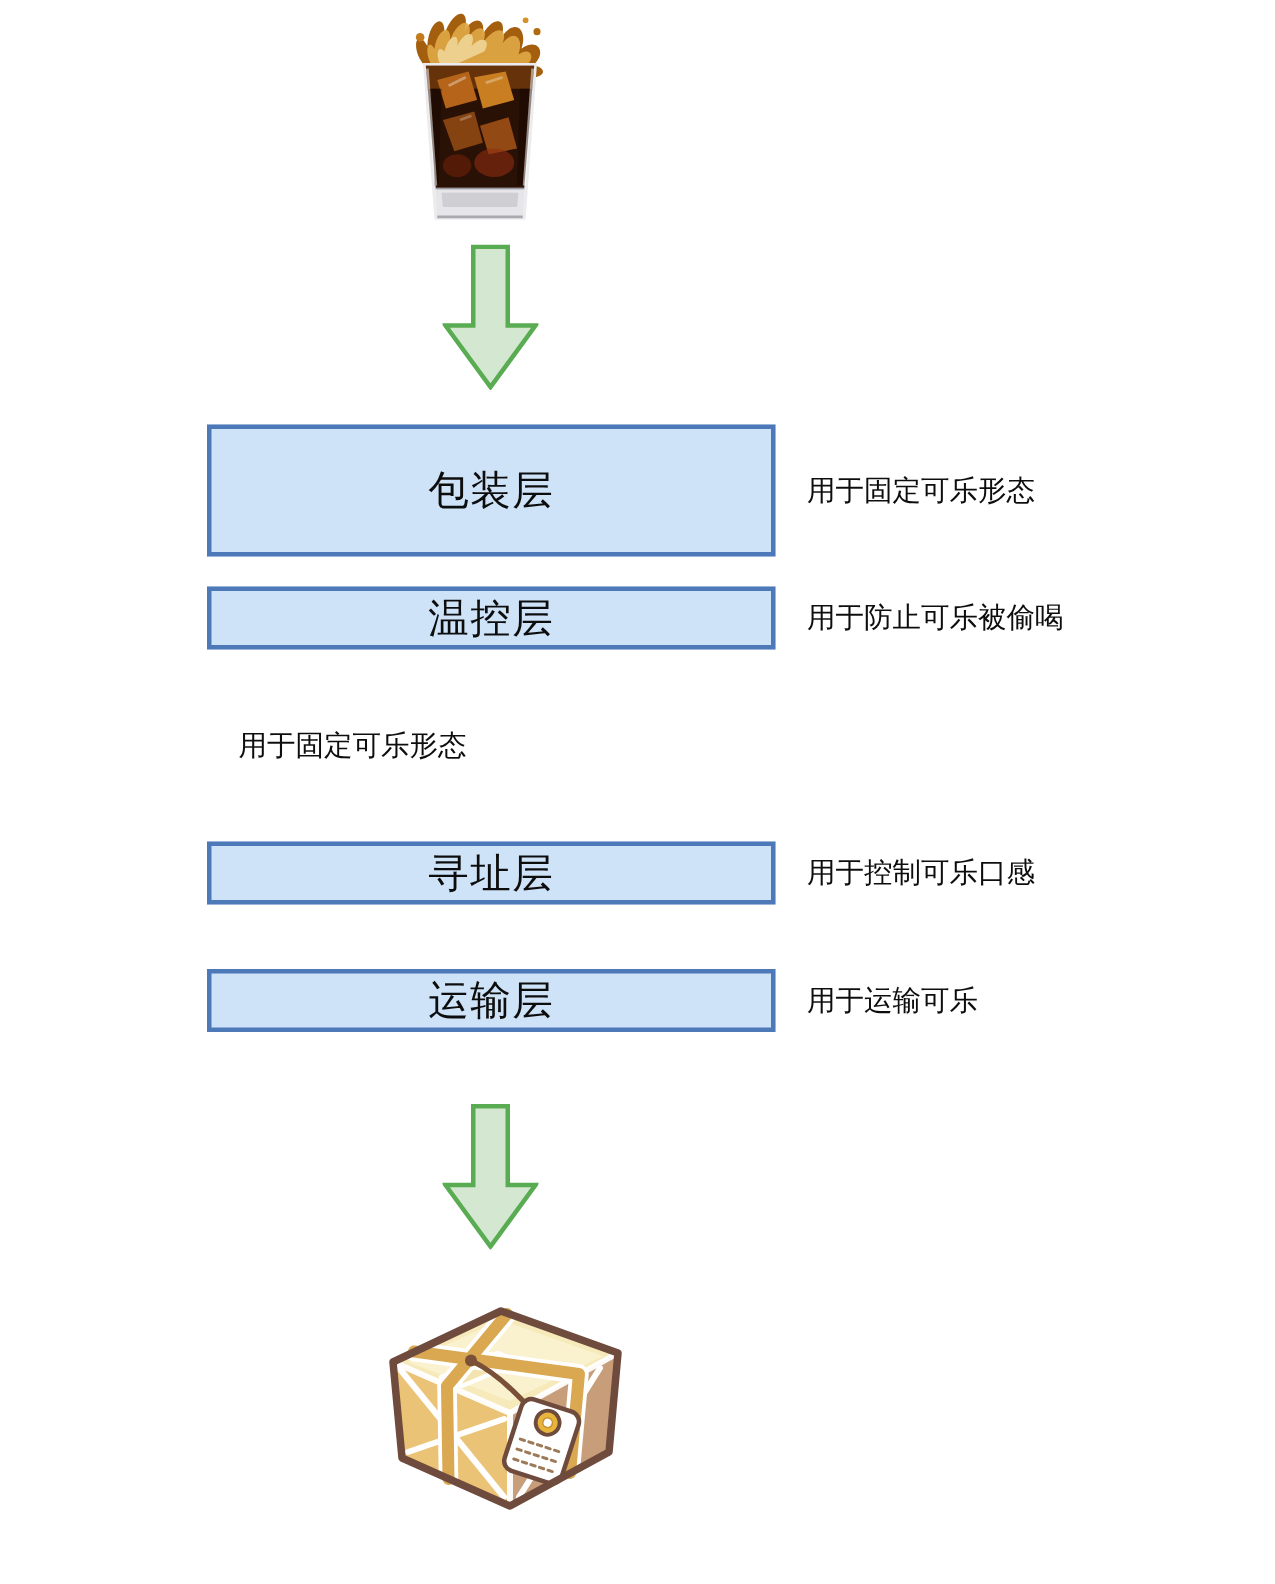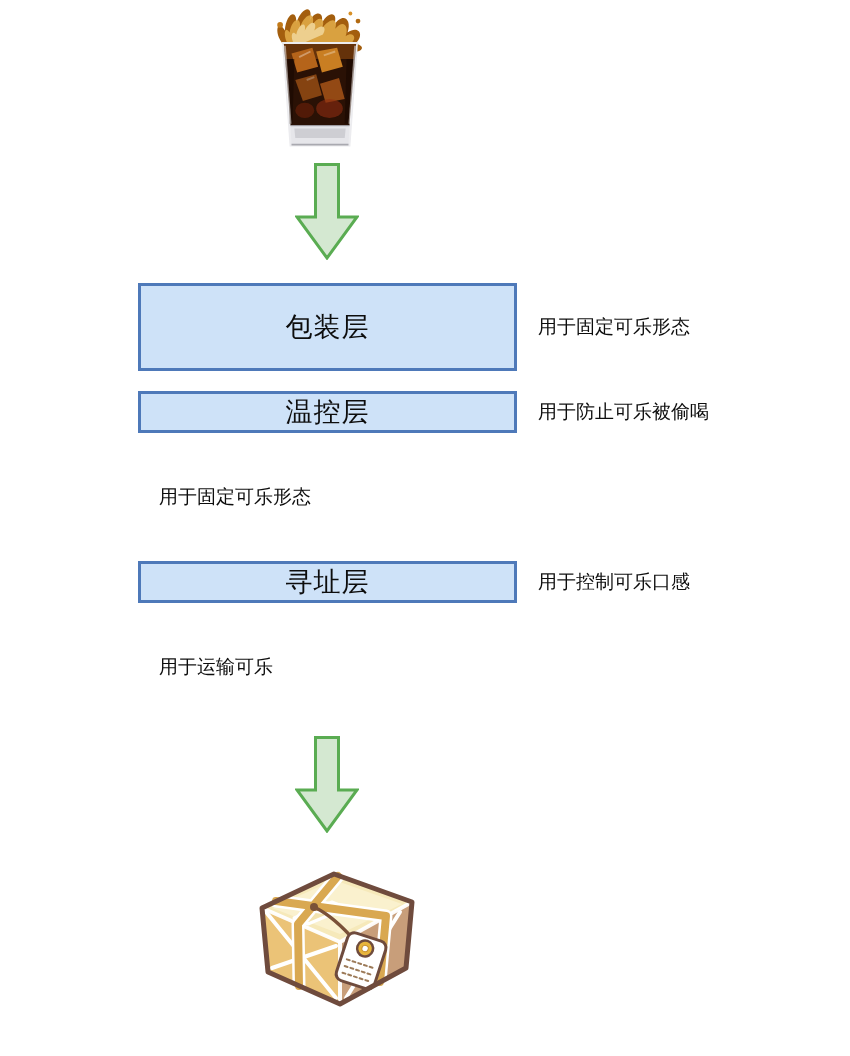--- a/index.html
+++ b/index.html
@@ -149,20 +149,23 @@
     </div>
 
     <div class="layer-row">
       <div class="layer-box">
         <span>寻址层</span>
       </div>
       <div class="layer-desc">用于控制可乐口感</div>
     </div>
 
     <div class="layer-row">
+      <div class="layer-box">
+        <span>运输层</span>
+      </div>
       <div class="layer-desc">用于运输可乐</div>
     </div>
 
   </div>
 
   <svg class="arrow arrow-bottom" viewBox="0 0 64 97">
     <polygon points="20.5,1.5 43.5,1.5 43.5,54 62,54 32,95 2,54 20.5,54"></polygon>
   </svg>
 
   <div class="package-wrap">

